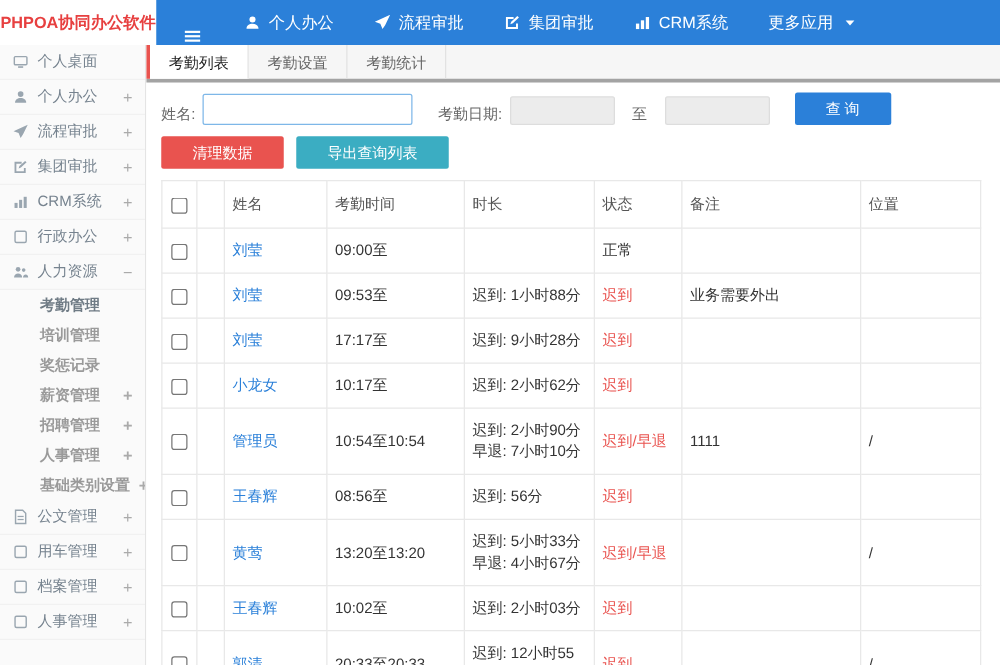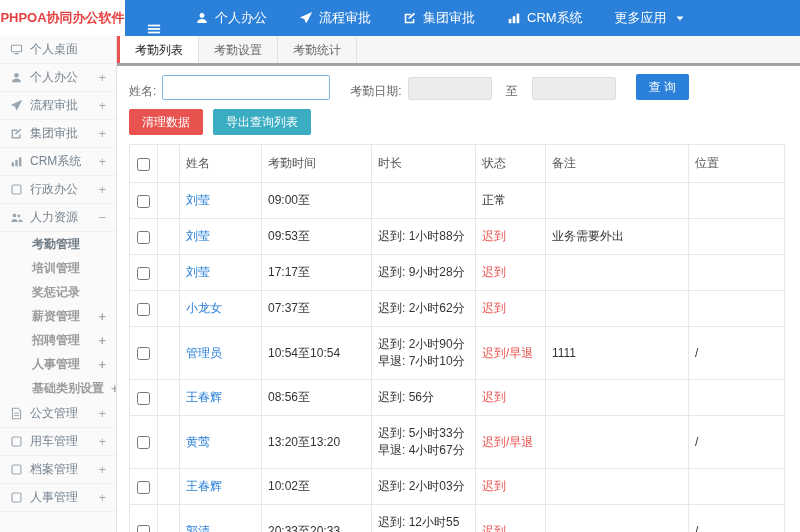--- a/index.html
+++ b/index.html
@@ -33,21 +33,21 @@
   .tabbar{height:30px; background:#f6f6f6; border-bottom:3px solid #a3a3a3; display:flex; flex-shrink:0;}
   .accent{width:3px; background:var(--red);}
   .tab{padding:0 15px; line-height:29px; color:#666; border-right:1px solid #e2e2e2; cursor:pointer; white-space:nowrap;}
   .tab.active{background:#fff; color:#222;}
   .filter-row{display:flex; align-items:flex-end; padding:8px 12px 7px; gap:6px; flex-shrink:0;}
   .filter-row label{color:#666;}
   .name-input{width:168px; height:25px; border:1px solid #7eb7e8; border-radius:2px; padding:0 6px; outline:none; font-size:12px;}
   .date-label{margin-left:14px;}
   .date-input{width:84px; height:23px; border:1px solid #ddd; background:#ececec; border-radius:2px; padding:0 6px; font-size:12px;}
   .to-label{margin:0 8px; color:#666;}
-  .btn{height:26px; padding:0 13px; color:#fff; border:none; border-radius:2px; font-size:12px; cursor:pointer;}
+  .btn{height:26px; padding:0 25px; color:#fff; border:none; border-radius:2px; font-size:12px; cursor:pointer;font-family:Liberation Serif, serif;}
   .btn-search{background:var(--blue); margin-left:14px;}
   .action-row{display:flex; gap:10px; padding:2px 12px 9px; flex-shrink:0;}
   .btn-danger{background:var(--red);}
   .btn-teal{background:var(--teal);}
   
   table{border-collapse:collapse; margin:0 8px 0 12px; width:655px; table-layout:fixed;}
   th,td{border:1px solid #e8e8e8; padding:9px 6px; text-align:left; vertical-align:middle; font-weight:normal; overflow:hidden;}
   th{color:#555; padding:10px 6px;}
   .center{text-align:center;}
   .name-link{color:var(--link); cursor:pointer;}
@@ -296,21 +296,21 @@
             <td>17:17至</td>
             <td class="duration">迟到: 9小时28分</td>
             <td class="status-late">迟到</td>
             <td></td>
             <td></td>
           </tr>
           <tr>
             <td class="center"><input type="checkbox" style=""></td>
             <td></td>
             <td><span class="name-link">小龙女</span></td>
-            <td>07:37至</td>
+            <td>10:17至</td>
             <td class="duration">迟到: 2小时62分</td>
             <td class="status-late">迟到</td>
             <td></td>
             <td></td>
           </tr>
           <tr>
             <td class="center"><input type="checkbox" style=""></td>
             <td></td>
             <td><span class="name-link">管理员</span></td>
             <td>10:54至10:54</td>

